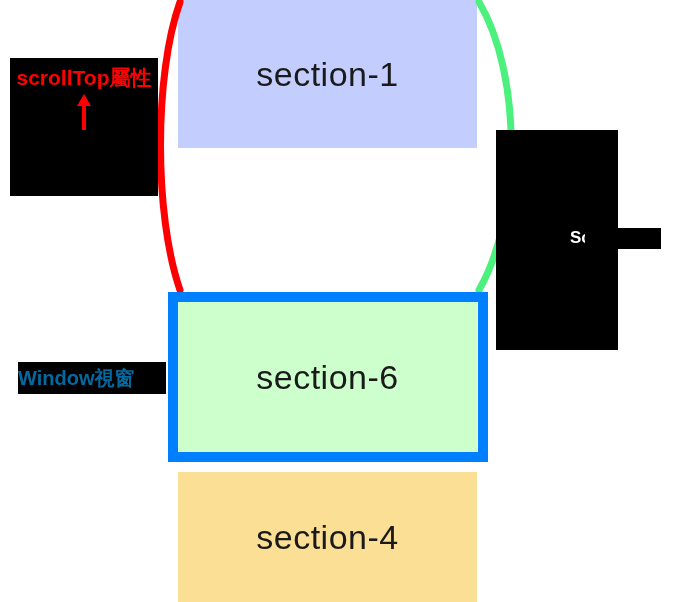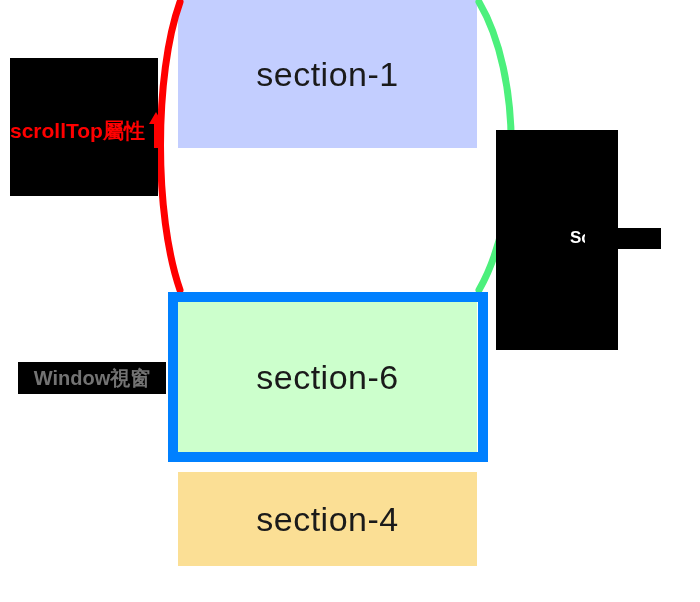--- a/index.html
+++ b/index.html
@@ -28,21 +28,21 @@
     justify-content: center;
     color: #1a1a1a;
     font-size: 34px;
     font-weight: 400;
     letter-spacing: 0.5px;
     box-sizing: border-box;
   }
   #section-1 { top: 0px;   height: 148px; background: #c3ceff; }
   #section-2 { top: 148px; height: 144px; background: #efc2ff; }
   #section-3 { top: 302px; height: 150px; background: #ccffcc; }
-  #section-4 { top: 472px; height: 94px; background: #fbdf95; }
+  #section-4 { top: 472px; height: 130px; background: #fbdf95; }
 
   
   #window-frame {
     position: absolute;
     left: 168px;
     top: 292px;
     width: 320px;
     height: 170px;
     border: 10px solid #0080ff;
     box-sizing: border-box;
@@ -62,21 +62,21 @@
   
   #scrolltop-annotation {
     position: absolute;
     left: 10px;
     top: 58px;
     width: 148px;
     height: 138px;
     background: #000000;
     color: #ff0000;
     display: flex;
-    flex-direction: row;
+    flex-direction: column;
     align-items: center;
     justify-content: flex-start;
     box-sizing: border-box;
     padding-top: 8px;
   }
   #scrolltop-annotation .ann-line {
     font-size: 21px;
     font-weight: bold;
     line-height: 1.12;
     white-space: nowrap;
@@ -90,24 +90,23 @@
   }
 
   
   #window-annotation {
     position: absolute;
     left: 18px;
     top: 362px;
     width: 148px;
     height: 32px;
     background: #000000;
-    color: #737373;
+    color: #0369a1;
     display: flex;
     align-items: center;
-    justify-content: center;
     font-size: 20px;
     font-weight: bold;
     white-space: nowrap;
     box-sizing: border-box;
   }
 
   
   #scrollheight-annotation {
     position: absolute;
     left: 496px;

